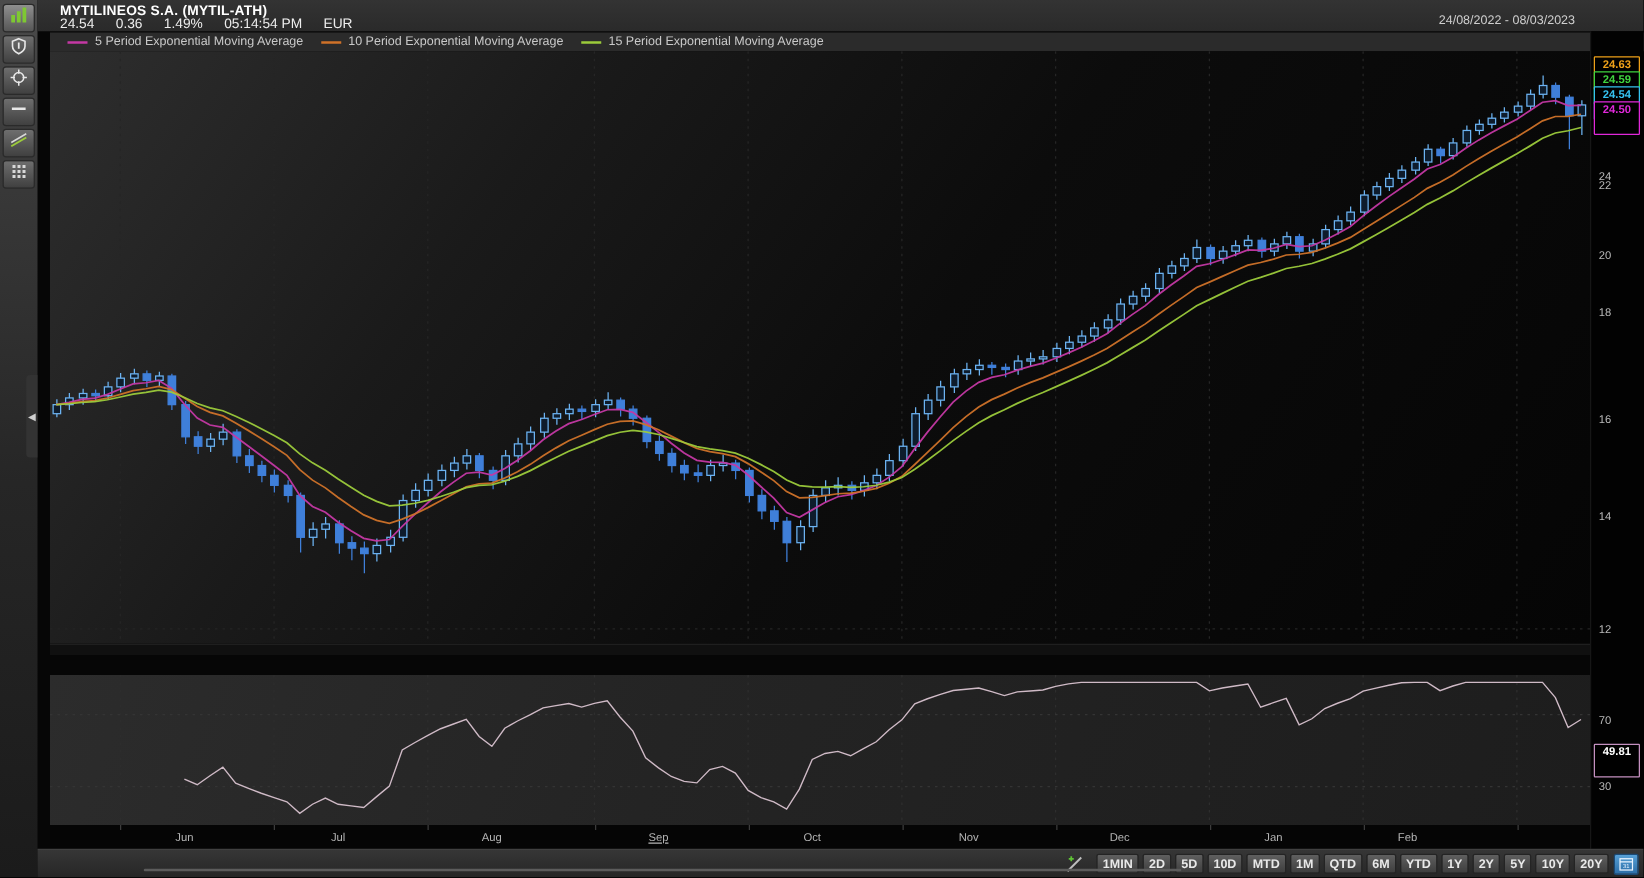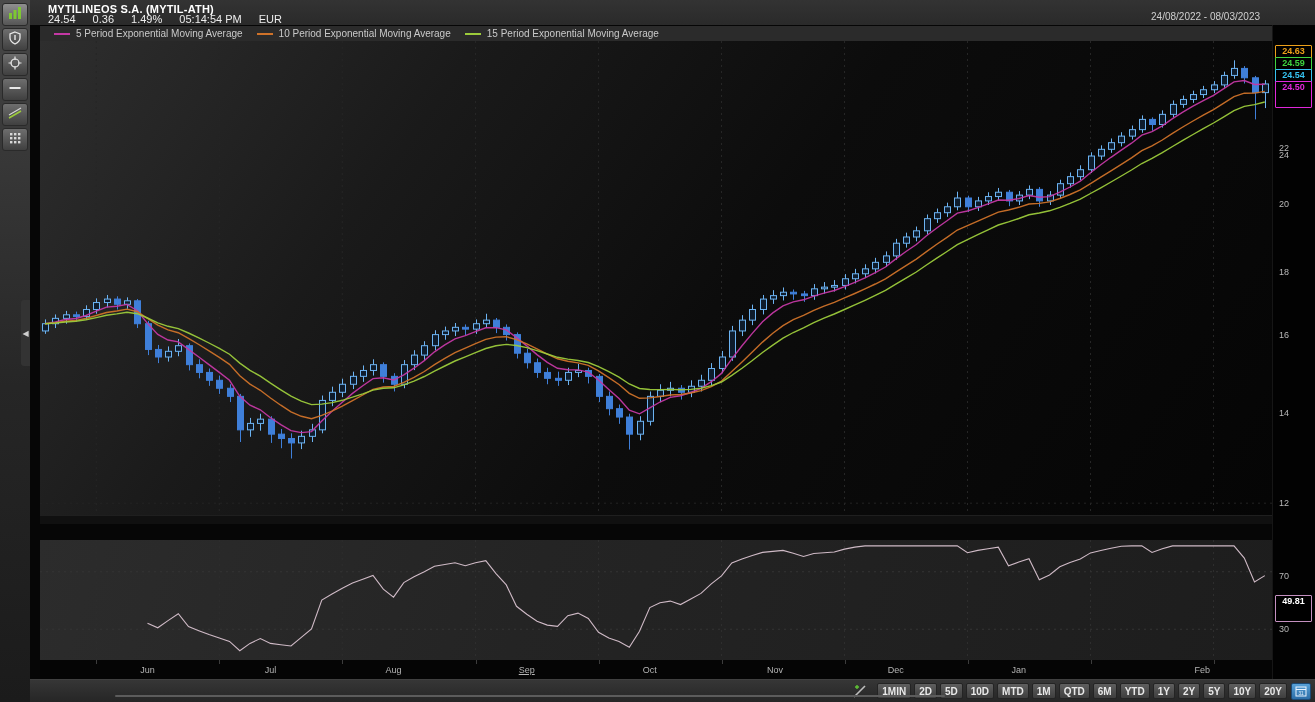--- a/index.html
+++ b/index.html
@@ -428,38 +428,38 @@
 
   <div id="x-axis">
       <div class="month-label" style="left: 90.5px;">Jun</div>
       <div class="month-label" style="left: 213.5px;">Jul</div>
       <div class="month-label" style="left: 336.5px;">Aug</div>
       <div class="month-label" style="left: 469.75px; text-decoration: underline;">Sep</div>
       <div class="month-label" style="left: 592.75px;">Oct</div>
       <div class="month-label" style="left: 718px;">Nov</div>
       <div class="month-label" style="left: 838.75px;">Dec</div>
       <div class="month-label" style="left: 961.75px;">Jan</div>
-      <div class="month-label" style="left: 1136px; text-align: right;">Feb</div>
+      <div class="month-label" style="left: 1069px;">Feb</div>
       <div class="month-tick" style="left: 56px;"></div>
       <div class="month-tick" style="left: 179px;"></div>
       <div class="month-tick" style="left: 302px;"></div>
       <div class="month-tick" style="left: 436px;"></div>
       <div class="month-tick" style="left: 559px;"></div>
       <div class="month-tick" style="left: 682px;"></div>
       <div class="month-tick" style="left: 805px;"></div>
       <div class="month-tick" style="left: 928px;"></div>
       <div class="month-tick" style="left: 1051px;"></div>
       <div class="month-tick" style="left: 1174px;"></div>
     </div>
 
   <div id="gutter">
-      <div class="price-tick" style="top: 81px; margin-top: 44px;">24</div>
+      <div class="price-tick" style="top: 67px; margin-top: 44px;">24</div>
       <div class="price-tick" style="top: 117.989px;">22</div>
       <div class="price-tick" style="top: 173.84px;">20</div>
-      <div class="price-tick" style="top: 242px;">18</div>
+      <div class="price-tick" style="top: 220px;">18</div>
       <div class="price-tick" style="top: 304.603px;">16</div>
       <div class="price-tick" style="top: 382.852px;">14</div>
       <div class="price-tick" style="top: 473.184px;">12</div>
       <div class="badge" style="top: 20px; border-color: rgb(237, 160, 25); color: rgb(237, 160, 25);">24.63</div>
       <div class="badge" style="top: 32px; border-color: rgb(63, 212, 63); color: rgb(63, 212, 63);">24.59</div>
       <div class="badge" style="top: 44px; border-color: rgb(53, 193, 239); color: rgb(53, 193, 239);">24.54</div>
       <div class="badge" style="top: 56px; border-color: rgb(224, 40, 218); color: rgb(224, 40, 218);">24.50</div>
       <div class="price-tick" style="top: 546px;">70</div>
       <div class="price-tick" style="top: 599.25px;">30</div>
       <div class="badge" style="top: 569.773px; border-color: rgb(196, 144, 192); color: rgb(255, 255, 255);">49.81</div>

